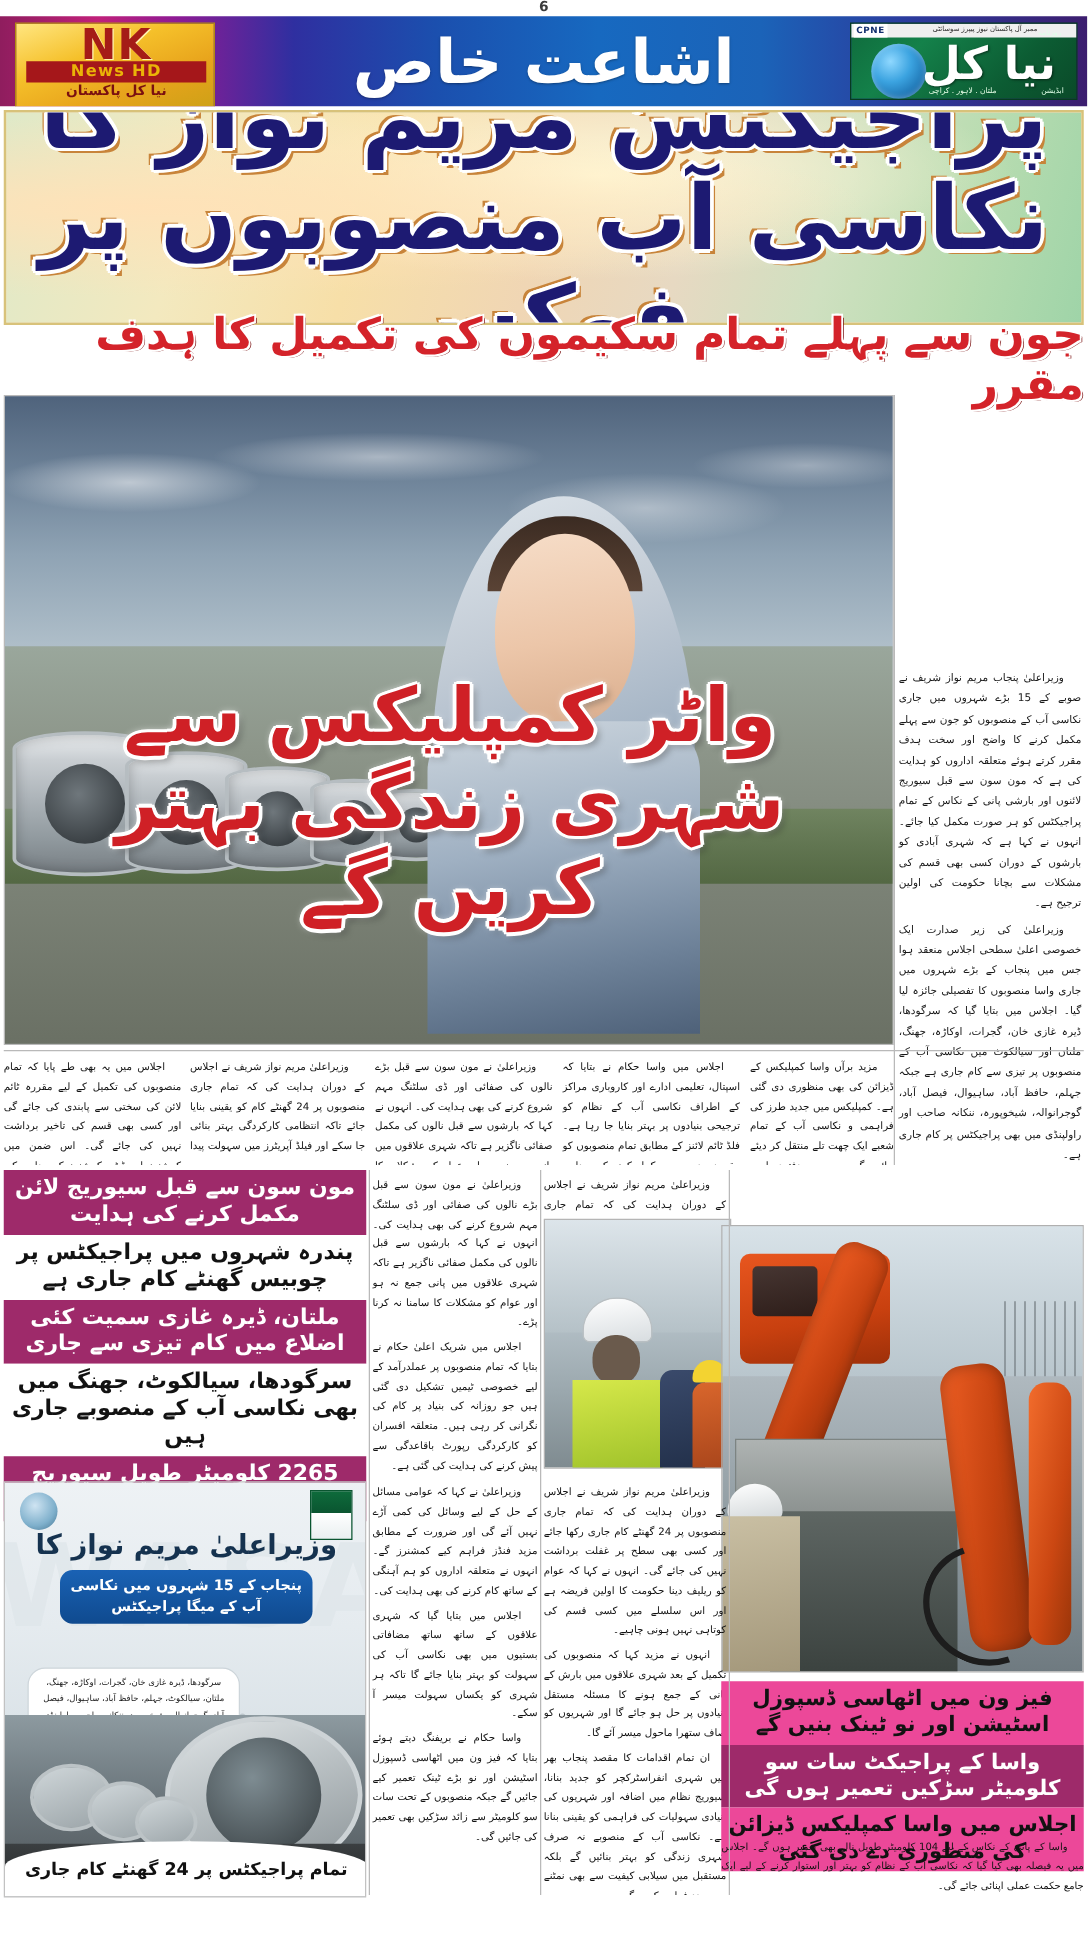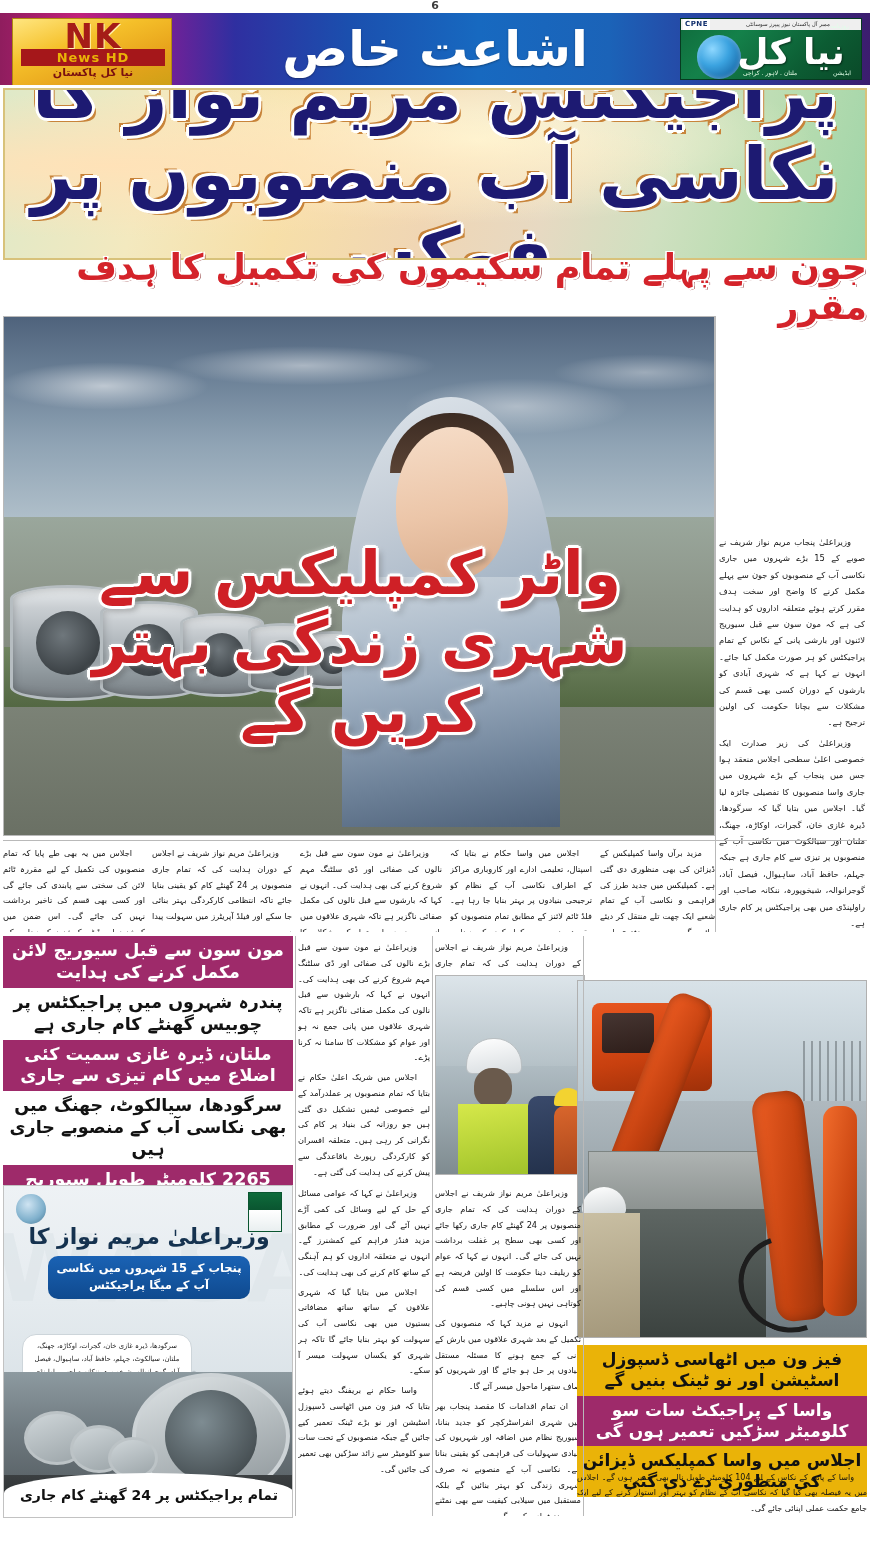--- a/index.html
+++ b/index.html
@@ -160,21 +160,21 @@
   .hl-bar{direction:rtl;text-align:center;font-size:17.5px;font-weight:bold;
     padding:4px 4px;line-height:1.25;box-sizing:border-box;letter-spacing:-.4px;}
   .hl-bar.mag{background:#9e2a6a;color:#ffffff;}
   .hl-bar.wht{background:#ffffff;color:#121212;}
 
   
   .hl-stack2{position:absolute;right:3px;top:1345px;width:290px;}
   .hl-bar2{direction:rtl;text-align:center;font-size:17px;font-weight:bold;
     padding:4px 4px;line-height:1.25;box-sizing:border-box;letter-spacing:-.4px;}
   .hl-bar2.mag{background:#9e2a6a;color:#ffffff;}
-  .hl-bar2.wht{background:#eab308;color:#121212;}
+  .hl-bar2.wht{background:#ec4899;color:#121212;}
 
   
   .bodycol{position:absolute;direction:rtl;text-align:justify;color:#121212;
     font-size:8.2px;line-height:1.92;overflow:hidden;}
   .bodycol p{margin:0 0 4px 0;text-indent:13px;}
 
   
   .midphoto{position:absolute;left:435px;top:975px;width:150px;height:200px;overflow:hidden;
     border:1px solid #b5b5b5;box-sizing:border-box;
     background:linear-gradient(180deg,#cfd8de 0%,#b8c4cb 35%,#9aa7ad 70%,#7f8b90 100%);}

